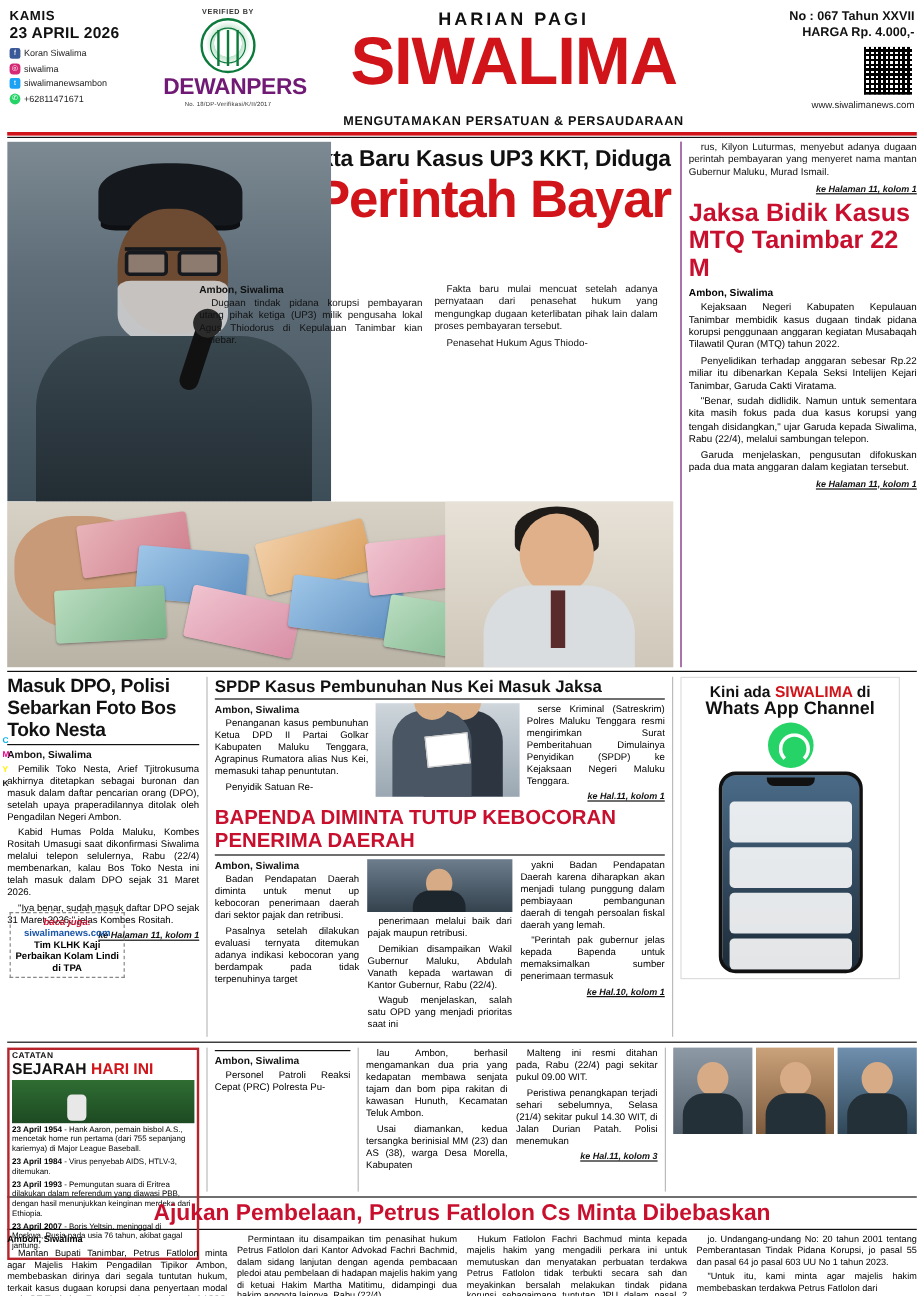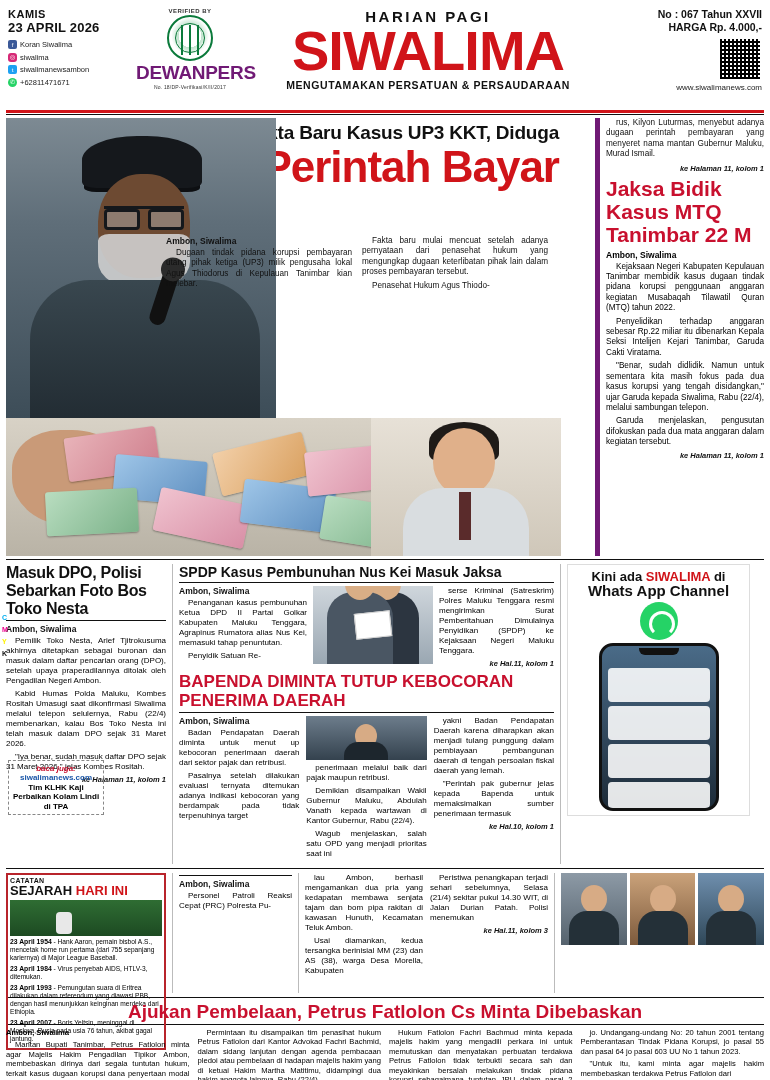--- a/index.html
+++ b/index.html
@@ -95,21 +95,21 @@
   }
   .mh-harian {
     font-size: 15px; font-weight: bold; color: #111; letter-spacing: 2.5px;
   }
   .mh-title {
     font-size: 56px; line-height: 52px; font-weight: bold; color: #d01419;
     letter-spacing: -1px; font-family: "Liberation Sans", sans-serif;
   }
   .mh-tagline {
     font-size: 10.5px; font-weight: bold; color: #111; letter-spacing: .6px;
-    margin-top: 2px;
+    margin-top: 18px;
   }
 
   .mh-right {
     width: 150px; flex: 0 0 150px; text-align: right; padding-top: 2px;
   }
   .mh-edition {
     font-size: 10.5px; font-weight: bold; color: #111; line-height: 13px;
   }
   .qr {
     width: 44px; height: 44px; margin: 3px 0 2px auto;
@@ -252,28 +252,27 @@
     width: 186px;
     background: rgba(255,255,255,0.0);
   }
   .dateline { font-size: 8.5px; font-weight: bold; color: #111; margin-bottom: 2px; }
   .body-text {
     font-size: 8.2px; line-height: 10.4px; color: #111; text-align: justify;
   }
   .body-text p { margin: 0 0 3px 0; text-indent: 10px; }
   .jumpline {
     font-size: 7.5px; font-style: italic; font-weight: bold; color: #111;
-    text-align: right; margin-top: 2px;
+    text-align: right; margin-top: 2px; text-decoration: underline;
   }
 
   .lead-right {
     flex: 1 1 auto;
-    border-left: 5px solid #701a75;
+    border-left: 1px solid #701a75;
     padding-left: 6px;
-    margin-left: 28px;
   }
   .lr-head {
     font-size: 21px; line-height: 23px; font-weight: bold; color: #c8102e;
     margin-top: 186px;
   }
   .lr-dateline { font-size: 8.5px; font-weight: bold; margin: 4px 0 2px; }
   .lr-body { font-size: 8.2px; line-height: 10.4px; text-align: justify; }
   .lr-body p { margin: 0 0 3px 0; text-indent: 10px; }
 
   
@@ -702,20 +701,21 @@
     <div class="s3c">
       <div style="display:flex; gap:7px;">
         <div style="flex:1 1 0;">
           <div class="small-body">
             <p>lau Ambon, berhasil mengamankan dua pria yang kedapatan membawa senjata tajam dan bom pipa rakitan di kawasan Hunuth, Kecamatan Teluk Ambon.</p>
             <p>Usai diamankan, kedua tersangka berinisial MM (23) dan AS (38), warga Desa Morella, Kabupaten</p>
           </div>
         </div>
         <div style="flex:1 1 0;">
           <div class="small-body">
+            <p>Malteng ini resmi ditahan pada, Rabu (22/4) pagi sekitar pukul 09.00 WIT.</p>
             <p>Peristiwa penangkapan terjadi sehari sebelumnya, Selasa (21/4) sekitar pukul 14.30 WIT, di Jalan Durian Patah. Polisi menemukan</p>
           </div>
           <div class="jumpline">ke Hal.11, kolom 3</div>
         </div>
       </div>
     </div>
 
     <div class="s3d">
       <div class="ph-row">
         <div class="ph">

